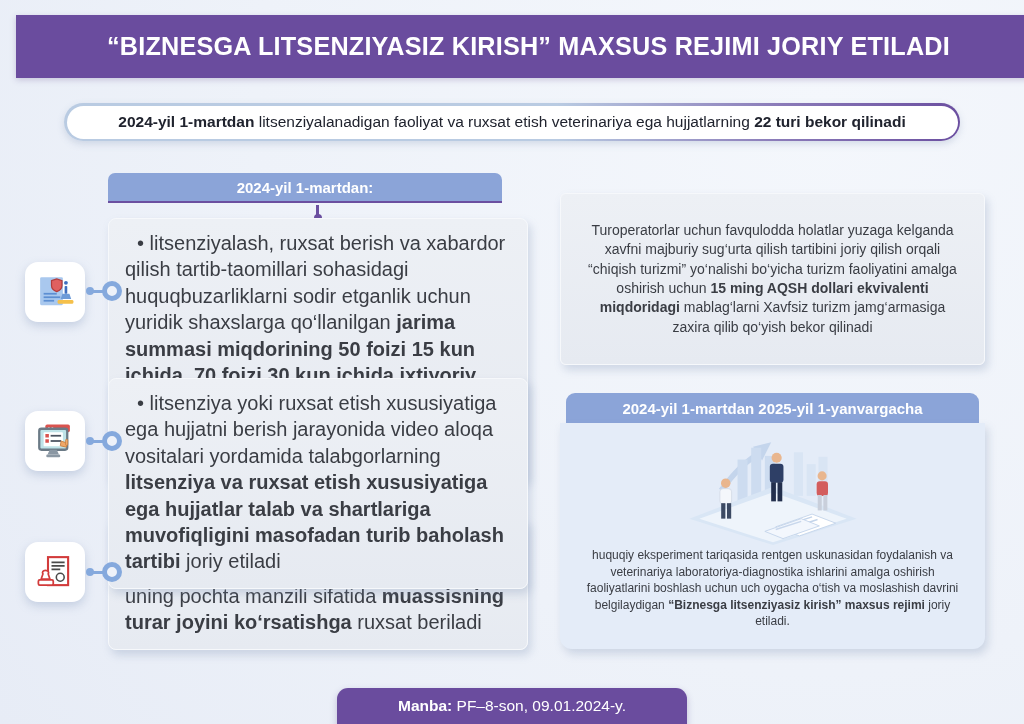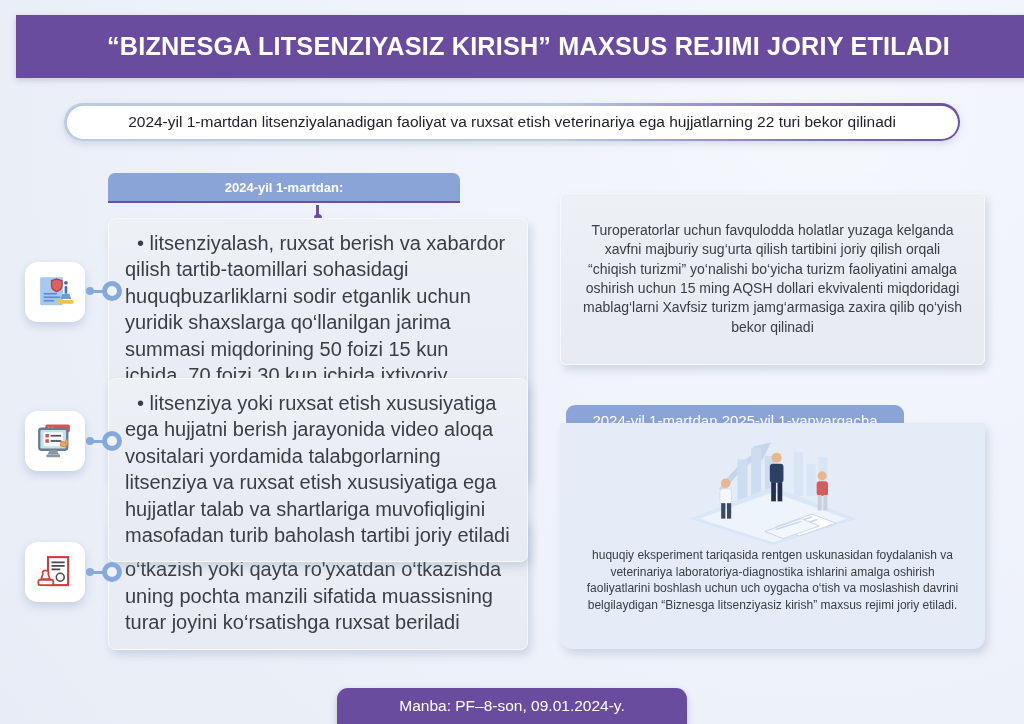--- a/index.html
+++ b/index.html
@@ -1,18 +1,18 @@
 <!DOCTYPE html>
 <html lang="uz"><head>
 <meta charset="utf-8">
 <style>
   * { margin:0; padding:0; box-sizing:border-box; }
   html,body { background:#e9edf6; }
   body { font-family:"Liberation Sans","DejaVu Sans",sans-serif; }
-  .bold { font-weight:400; }
+  .bold { font-weight:700; }
 
   .canvas{
     position:relative; width:1024px; height:724px; overflow:hidden;
     background:radial-gradient(circle at 80% 15%, #f4f7fc 0%, #eef2f9 55%, #e7ecf6 100%);
   }
 
   
   .banner{
     position:absolute; left:16px; top:15px; width:1024px; height:63px;
     background:#6a4c9e; display:flex; align-items:center; justify-content:center;
@@ -31,25 +31,25 @@
     box-shadow:0 3px 7px rgba(120,140,175,.25);
   }
   .subtitle-inner{
     width:100%; height:100%; background:#ffffff; border-radius:17px;
     display:flex; align-items:center; justify-content:center;
   }
   .subtitle-inner p{ font-size:15.5px; color:#20232e; }
 
   
   .col-header{
-    position:absolute; left:108px; top:173px; width:352px; height:30px;
+    position:absolute; left:108px; top:173px; width:394px; height:30px;
     background:#8ba4d8; border-radius:7px 7px 0 0;
     border-bottom:2px solid #6b4fa0;
     display:flex; align-items:center; justify-content:center;
-    color:#fff; font-weight:700; font-size:13px;
+    color:#fff; font-weight:700; font-size:15px;
   }
   .v-connector{
     position:absolute; left:316px; top:205px; width:3px; height:11px; background:#6b4fa0;
   }
   .v-connector::after{
     content:""; position:absolute; left:-2.5px; bottom:-6px;
     width:8px; height:8px; border-radius:50%; background:#6b4fa0;
   }
 
   .info-box{
@@ -86,24 +86,24 @@
   .rtop-box{
     position:absolute; left:560px; top:193px; width:425px; min-height:172px;
     background:linear-gradient(180deg,#edf0f5 0%, #e6eaf1 100%);
     border:1px solid #f6f8fb; border-radius:6px;
     box-shadow:3px 5px 9px rgba(120,140,175,.28);
     display:flex; align-items:center; justify-content:center;
     padding:12px 20px; text-align:center;
     font-size:14px; line-height:1.38; color:#3a3d44;
   }
   .rsec-header{
-    position:absolute; left:566px; top:405px; width:338px; height:30px;
+    position:absolute; left:566px; top:393px; width:413px; height:30px;
     background:#8ba4d8; border-radius:9px 9px 0 0;
     display:flex; align-items:center; justify-content:center;
-    color:#fff; font-weight:400; font-size:15px;
+    color:#fff; font-weight:700; font-size:15px;
   }
   .rsec-body{
     position:absolute; left:560px; top:423px; width:425px; min-height:226px;
     background:#e4ecf8; border-radius:0 0 12px 12px;
     box-shadow:3px 5px 9px rgba(120,140,175,.28);
     padding:2px 18px 14px 18px; text-align:center;
   }
   .illu{ display:block; margin:0 auto; }
   .rsec-text{ font-size:12px; line-height:1.38; color:#3a3d44; margin-top:2px; }
 

